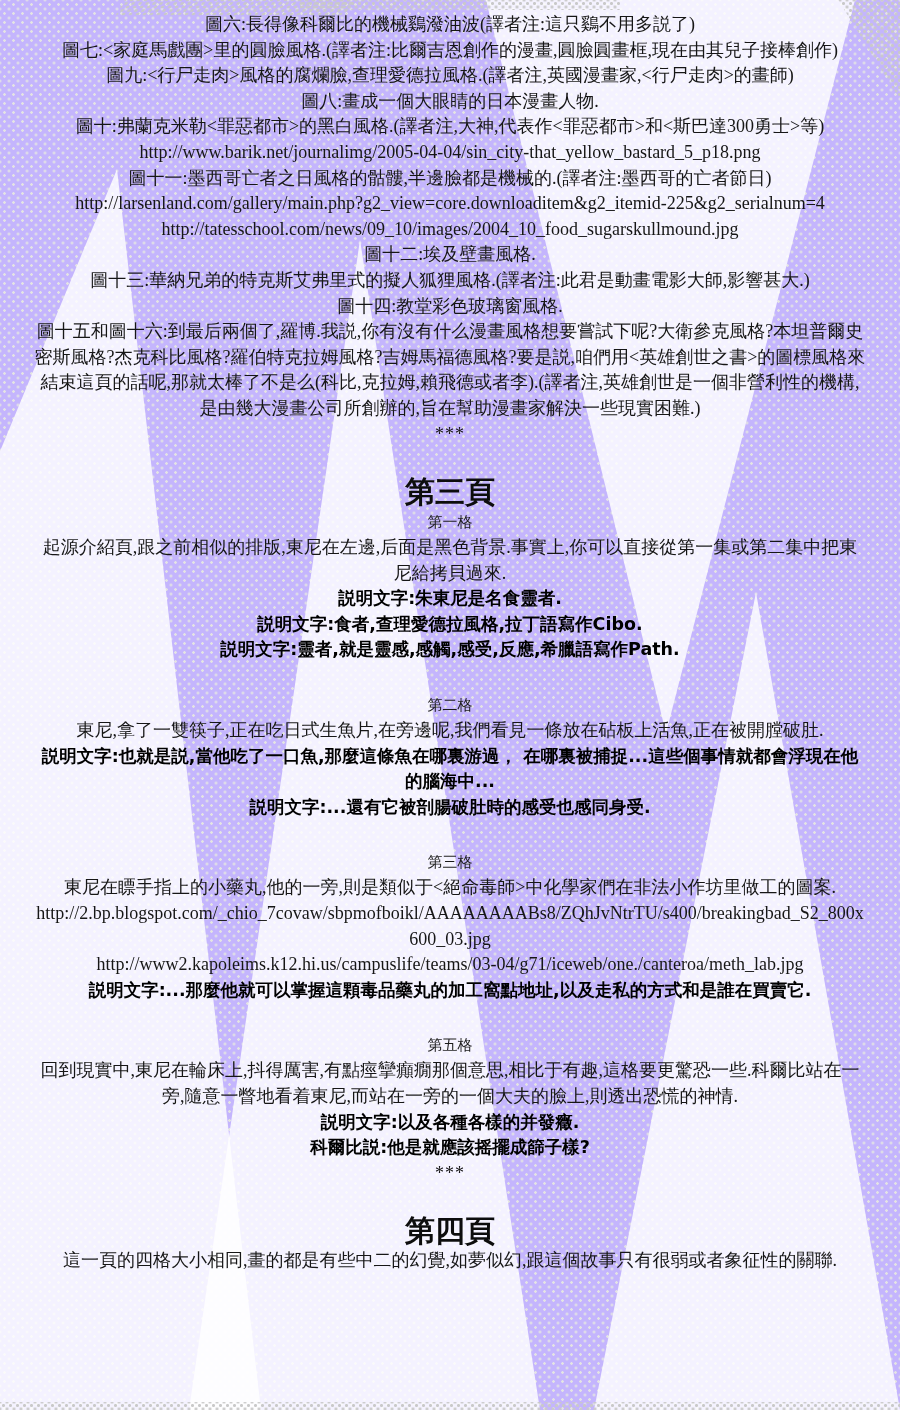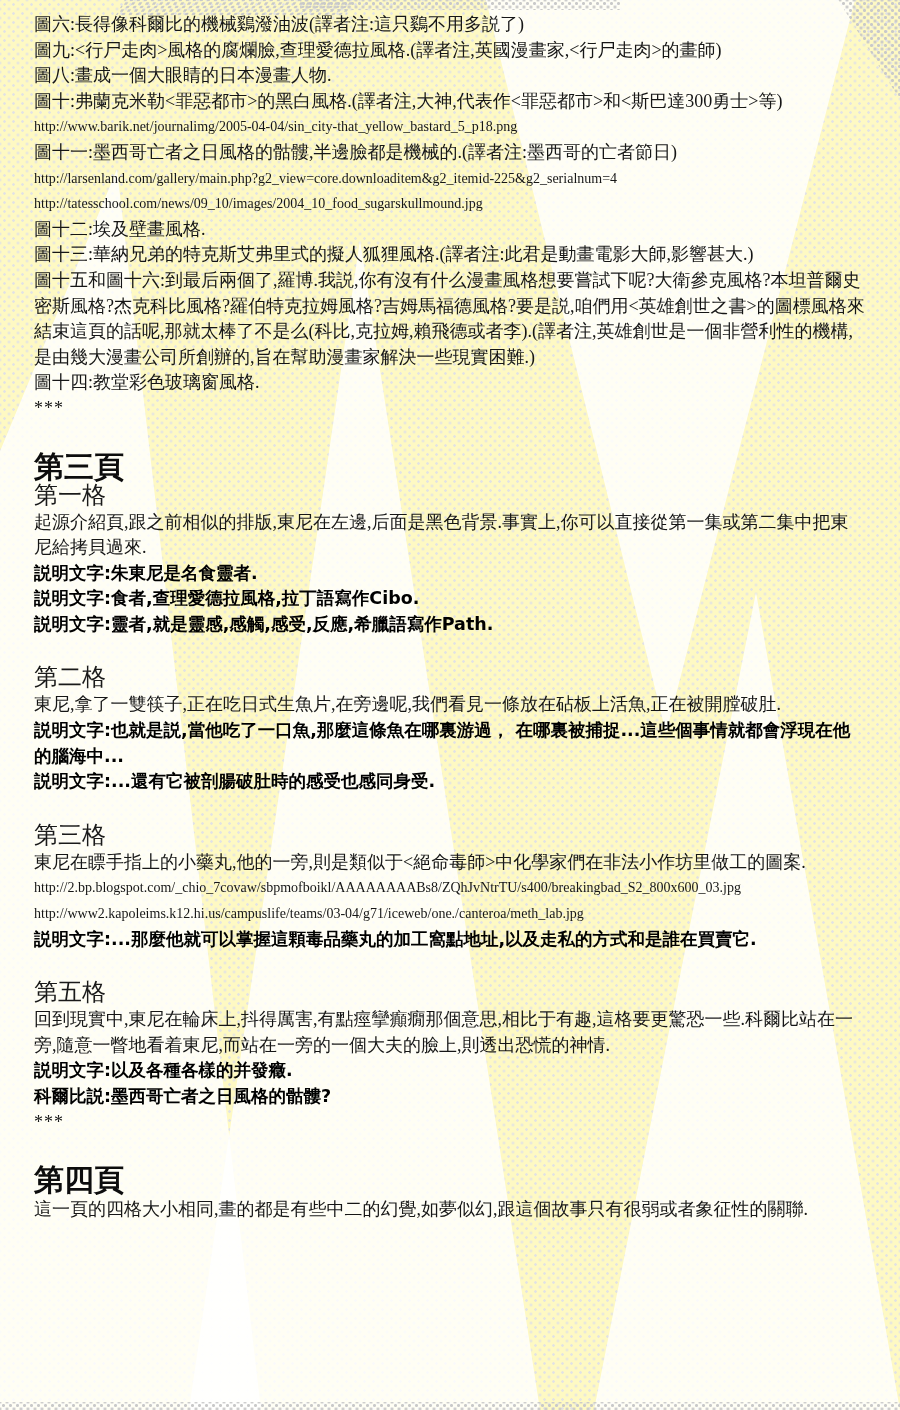--- a/index.html
+++ b/index.html
@@ -1,21 +1,22 @@
 <!DOCTYPE html>
 <html><head>
 <meta charset="utf-8">
 <style>
   html,body{margin:0;padding:0;}
   .page{
     position:relative;
     width:900px;height:1410px;
-    background:#fef9c3;
+    background:#c4b5fd;
     overflow:hidden;
     font-family:"Liberation Serif","DejaVu Serif",serif;
+    text-align:center;
   }
   
   .dots{
     position:absolute;inset:0;z-index:0;
     background-image:
       radial-gradient(circle, #e3e3e3 1.2px, transparent 1.5px),
       radial-gradient(circle, #e3e3e3 1.2px, transparent 1.5px);
     background-size:9px 9px;
     background-position:0 0,4.5px 4.5px;
   }
@@ -39,32 +40,32 @@
   .d3{left:300px;top:0;width:320px;height:10px;}
   .d4{left:0;bottom:0;width:900px;height:8px;}
 
   .content{
     position:absolute;left:0;top:0;z-index:2;
     width:832px;
     padding:12px 34px 0 34px;
     color:#161616;
   }
   .ln{font-size:18px;line-height:25.6px;color:#161616;}
-  .url{font-size:14px;line-height:25.6px;color:#161616;word-break:break-all;}
+  .url{font-size:18px;line-height:25.6px;color:#161616;word-break:break-all;}
   .cap{
     font-family:"DejaVu Sans","Liberation Sans",sans-serif;
     font-weight:700;font-size:17.5px;line-height:25.6px;color:#000;
   }
   .h1{
     font-size:30px;font-weight:700;line-height:28px;
     margin:31px 0 3px 0;color:#0d0d0d;
   }
   .sub{
-    font-family:Liberation Mono, monospace;
-    font-weight:400;font-size:24px;line-height:26px;color:#1a1a1a;
+    font-family:Liberation Serif, serif;
+    font-weight:400;font-size:15px;line-height:26px;color:#1a1a1a;
   }
   .stars{font-size:18px;line-height:25.6px;letter-spacing:1px;}
   .panel{margin-top:29px;}
   .panel.first{margin-top:0;}
 </style>
 </head>
 <body>
 
 <div class="page">
   <div class="dots"></div>
@@ -74,31 +75,32 @@
   <div class="shape s4"></div>
   <div class="darkpatch d1"></div>
   <div class="darkpatch d2"></div>
   <div class="darkpatch d3"></div>
   <div class="darkpatch d4"></div>
 
   <div class="content">
 
     <section>
       <div class="ln">圖六:長得像科爾比的機械鷄潑油波(譯者注:這只鷄不用多説了)</div>
+      <div class="ln">圖七:&lt;家庭馬戲團&gt;里的圓臉風格.(譯者注:比爾吉恩創作的漫畫,圓臉圓畫框,現在由其兒子接棒創作)</div>
       <div class="ln">圖九:&lt;行尸走肉&gt;風格的腐爛臉,查理愛德拉風格.(譯者注,英國漫畫家,&lt;行尸走肉&gt;的畫師)</div>
       <div class="ln">圖八:畫成一個大眼睛的日本漫畫人物.</div>
       <div class="ln">圖十:弗蘭克米勒&lt;罪惡都市&gt;的黑白風格.(譯者注,大神,代表作&lt;罪惡都市&gt;和&lt;斯巴達300勇士&gt;等)</div>
       <div class="url">http://www.barik.net/journalimg/2005-04-04/sin_city-that_yellow_bastard_5_p18.png</div>
       <div class="ln">圖十一:墨西哥亡者之日風格的骷髏,半邊臉都是機械的.(譯者注:墨西哥的亡者節日)</div>
       <div class="url">http://larsenland.com/gallery/main.php?g2_view=core.downloaditem&amp;g2_itemid-225&amp;g2_serialnum=4</div>
       <div class="url">http://tatesschool.com/news/09_10/images/2004_10_food_sugarskullmound.jpg</div>
       <div class="ln">圖十二:埃及壁畫風格.</div>
       <div class="ln">圖十三:華納兄弟的特克斯艾弗里式的擬人狐狸風格.(譯者注:此君是動畫電影大師,影響甚大.)</div>
+      <div class="ln">圖十四:教堂彩色玻璃窗風格.</div>
       <div class="ln">圖十五和圖十六:到最后兩個了,羅博.我説,你有沒有什么漫畫風格想要嘗試下呢?大衛參克風格?本坦普爾史密斯風格?杰克科比風格?羅伯特克拉姆風格?吉姆馬福德風格?要是説,咱們用&lt;英雄創世之書&gt;的圖標風格來結束這頁的話呢,那就太棒了不是么(科比,克拉姆,賴飛德或者李).(譯者注,英雄創世是一個非營利性的機構,是由幾大漫畫公司所創辦的,旨在幫助漫畫家解決一些現實困難.)</div>
-      <div class="ln">圖十四:教堂彩色玻璃窗風格.</div>
       <div class="stars">***</div>
     </section>
 
     <section>
       <div class="h1">第三頁</div>
 
       <div class="panel first">
         <div class="sub">第一格</div>
         <div class="ln">起源介紹頁,跟之前相似的排版,東尼在左邊,后面是黑色背景.事實上,你可以直接從第一集或第二集中把東尼給拷貝過來.</div>
         <div class="cap">説明文字:朱東尼是名食靈者.</div>
@@ -119,21 +121,21 @@
         <div class="url">http://2.bp.blogspot.com/_chio_7covaw/sbpmofboikl/AAAAAAAABs8/ZQhJvNtrTU/s400/breakingbad_S2_800x600_03.jpg</div>
         <div class="url">http://www2.kapoleims.k12.hi.us/campuslife/teams/03-04/g71/iceweb/one./canteroa/meth_lab.jpg</div>
         <div class="cap">説明文字:...那麼他就可以掌握這顆毒品藥丸的加工窩點地址,以及走私的方式和是誰在買賣它.</div>
       </div>
 
 
       <div class="panel">
         <div class="sub">第五格</div>
         <div class="ln">回到現實中,東尼在輪床上,抖得厲害,有點痙攣癲癇那個意思,相比于有趣,這格要更驚恐一些.科爾比站在一旁,隨意一瞥地看着東尼,而站在一旁的一個大夫的臉上,則透出恐慌的神情.</div>
         <div class="cap">説明文字:以及各種各樣的并發癥.</div>
-        <div class="cap">科爾比説:墨西哥亡者之日風格的骷髏?</div>
+        <div class="cap">科爾比説:他是就應該摇擺成篩子樣?</div>
       </div>
 
       <div class="stars">***</div>
     </section>
 
     <section>
       <div class="h1">第四頁</div>
       <div class="ln">這一頁的四格大小相同,畫的都是有些中二的幻覺,如夢似幻,跟這個故事只有很弱或者象征性的關聯.</div>
 
     </section>

